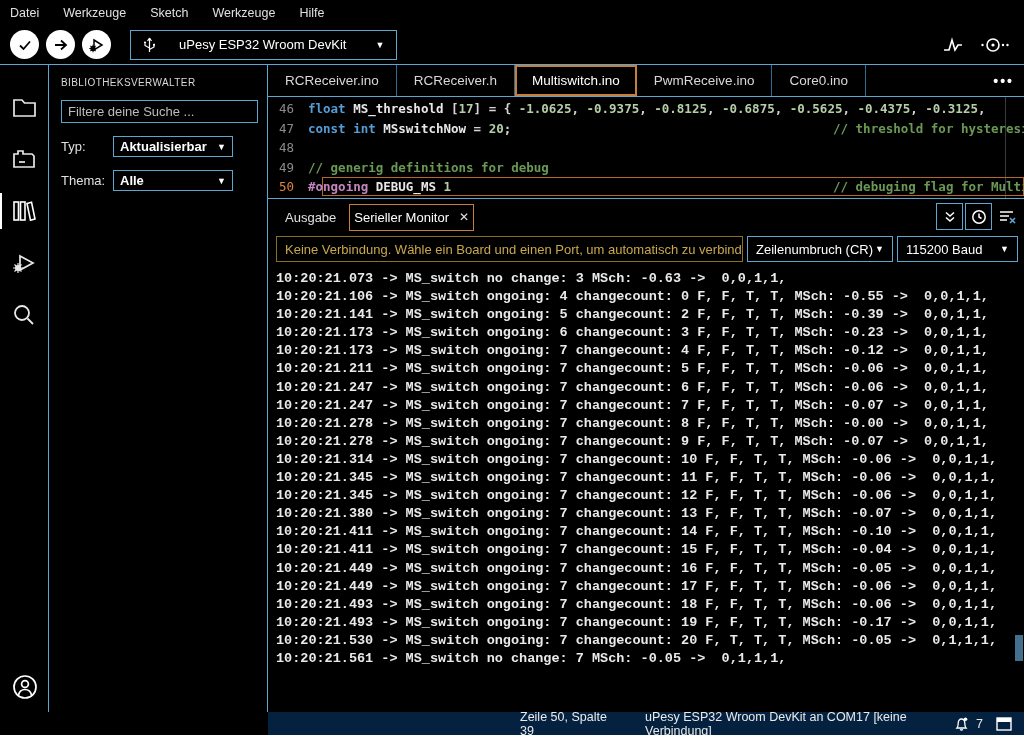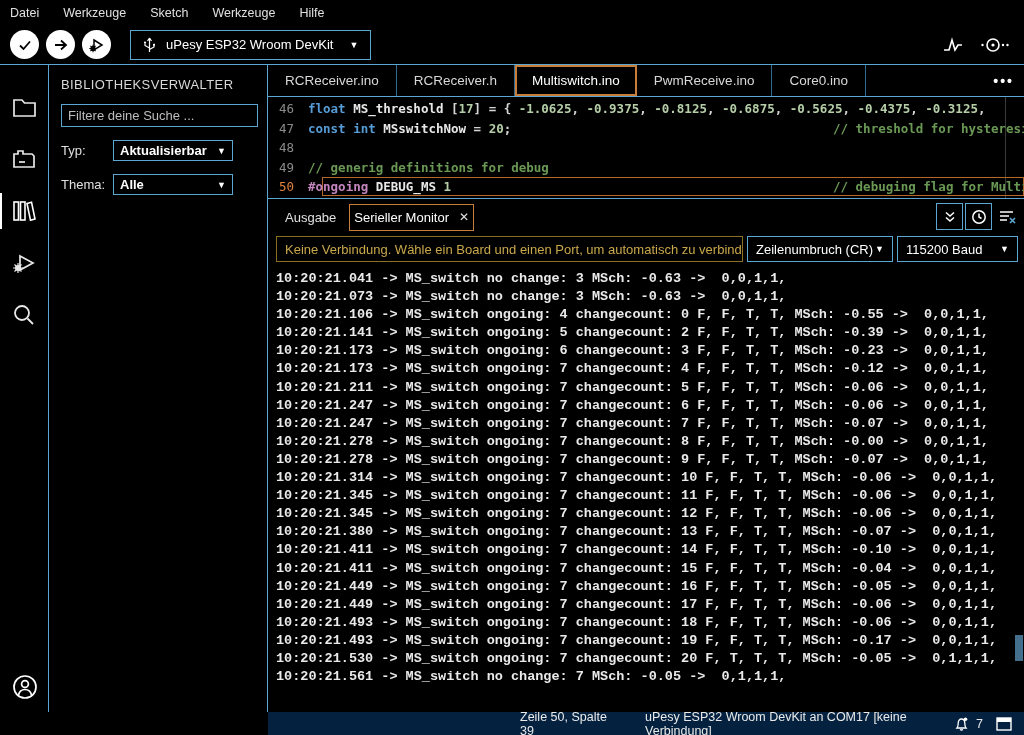--- a/index.html
+++ b/index.html
@@ -10,36 +10,36 @@
   .menubar { height:25px; display:flex; align-items:center; gap:24px; padding-left:10px;
     font-size:12.5px; color:#e0e0e0; background:#000; }
   .menu-item { cursor:default; }
 
   
   .toolbar { height:40px; background:#000; border-bottom:1px solid #5ba7d1;
     display:flex; align-items:center; padding-left:10px; }
   .round-btn { width:29px; height:29px; border-radius:50%; background:#fff; color:#000;
     display:flex; align-items:center; justify-content:center; margin-right:7px; flex:none; }
   .board-select { margin-left:12px; height:30px; min-width:226px; border:1px solid #5ba7d1;
-    display:flex; align-items:center; gap:10px; padding:0 12px; font-size:13px; color:#fff;text-align:center; }
+    display:flex; align-items:center; gap:23px; padding:0 12px; font-size:13px; color:#fff;text-align:center; }
   .board-caret { margin-left:6px; font-size:9px; color:#fff; }
   .toolbar-right { margin-left:auto; display:flex; align-items:center; gap:16px; padding-right:14px; }
 
   
   .main { display:flex; height:647px; }
   .rail { width:49px; border-right:1px solid #5ba7d1; display:flex; flex-direction:column;
     align-items:center; padding-top:16px; position:relative; flex:none; }
   .rail-item { width:49px; height:52px; display:flex; align-items:center; justify-content:center;
     position:relative; }
   .rail-item.active::before { content:""; position:absolute; left:0; top:8px; bottom:8px;
     width:2px; background:#fff; }
   .rail-bottom { position:absolute; bottom:12px; left:0; width:49px; display:flex; justify-content:center; }
 
   .libpanel { width:219px; border-right:1px solid #5ba7d1; padding:12px 10px 0 12px; flex:none; }
-  .libpanel-title { font-size:13px; letter-spacing:.4px; color:#d8d8d8; margin-bottom:12px; }
+  .libpanel-title { font-size:10px; letter-spacing:.4px; color:#d8d8d8; margin-bottom:12px; }
   .lib-search { width:197px; height:23px; background:#000; border:1px solid #5ba7d1; color:#e8e8e8;
     font-size:13px; padding:0 6px; font-family:"Liberation Sans",sans-serif; }
   .lib-search::placeholder { color:#bdbdbd; }
   .lib-row { display:flex; align-items:center; margin-top:13px; font-size:13px; }
   .lib-row label { width:52px; color:#e0e0e0; }
   .lib-dd { width:120px; height:21px; border:1px solid #5ba7d1; background:#000; color:#fff;
     font-weight:bold; font-size:13px; display:flex; align-items:center; justify-content:space-between;
     padding:0 6px; }
   .dd-caret { font-size:9px; color:#fff; }
 
@@ -276,21 +276,20 @@
           <span class="dd-caret">▼</span>
         </div>
         <div class="mon-dd w2">
           <span>115200 Baud</span>
           <span class="dd-caret">▼</span>
         </div>
       </div>
 
       <div class="serial-out">
         <div id="serial-lines">
-            <div class="serial-line">10:20:21.041 -&gt; MS_switch no change: 3 MSch: -0.63 -&gt;  0,0,1,1,</div>
             <div class="serial-line">10:20:21.073 -&gt; MS_switch no change: 3 MSch: -0.63 -&gt;  0,0,1,1,</div>
             <div class="serial-line">10:20:21.106 -&gt; MS_switch ongoing: 4 changecount: 0 F, F, T, T, MSch: -0.55 -&gt;  0,0,1,1,</div>
             <div class="serial-line">10:20:21.141 -&gt; MS_switch ongoing: 5 changecount: 2 F, F, T, T, MSch: -0.39 -&gt;  0,0,1,1,</div>
             <div class="serial-line">10:20:21.173 -&gt; MS_switch ongoing: 6 changecount: 3 F, F, T, T, MSch: -0.23 -&gt;  0,0,1,1,</div>
             <div class="serial-line">10:20:21.173 -&gt; MS_switch ongoing: 7 changecount: 4 F, F, T, T, MSch: -0.12 -&gt;  0,0,1,1,</div>
             <div class="serial-line">10:20:21.211 -&gt; MS_switch ongoing: 7 changecount: 5 F, F, T, T, MSch: -0.06 -&gt;  0,0,1,1,</div>
             <div class="serial-line">10:20:21.247 -&gt; MS_switch ongoing: 7 changecount: 6 F, F, T, T, MSch: -0.06 -&gt;  0,0,1,1,</div>
             <div class="serial-line">10:20:21.247 -&gt; MS_switch ongoing: 7 changecount: 7 F, F, T, T, MSch: -0.07 -&gt;  0,0,1,1,</div>
             <div class="serial-line">10:20:21.278 -&gt; MS_switch ongoing: 7 changecount: 8 F, F, T, T, MSch: -0.00 -&gt;  0,0,1,1,</div>
             <div class="serial-line">10:20:21.278 -&gt; MS_switch ongoing: 7 changecount: 9 F, F, T, T, MSch: -0.07 -&gt;  0,0,1,1,</div>

